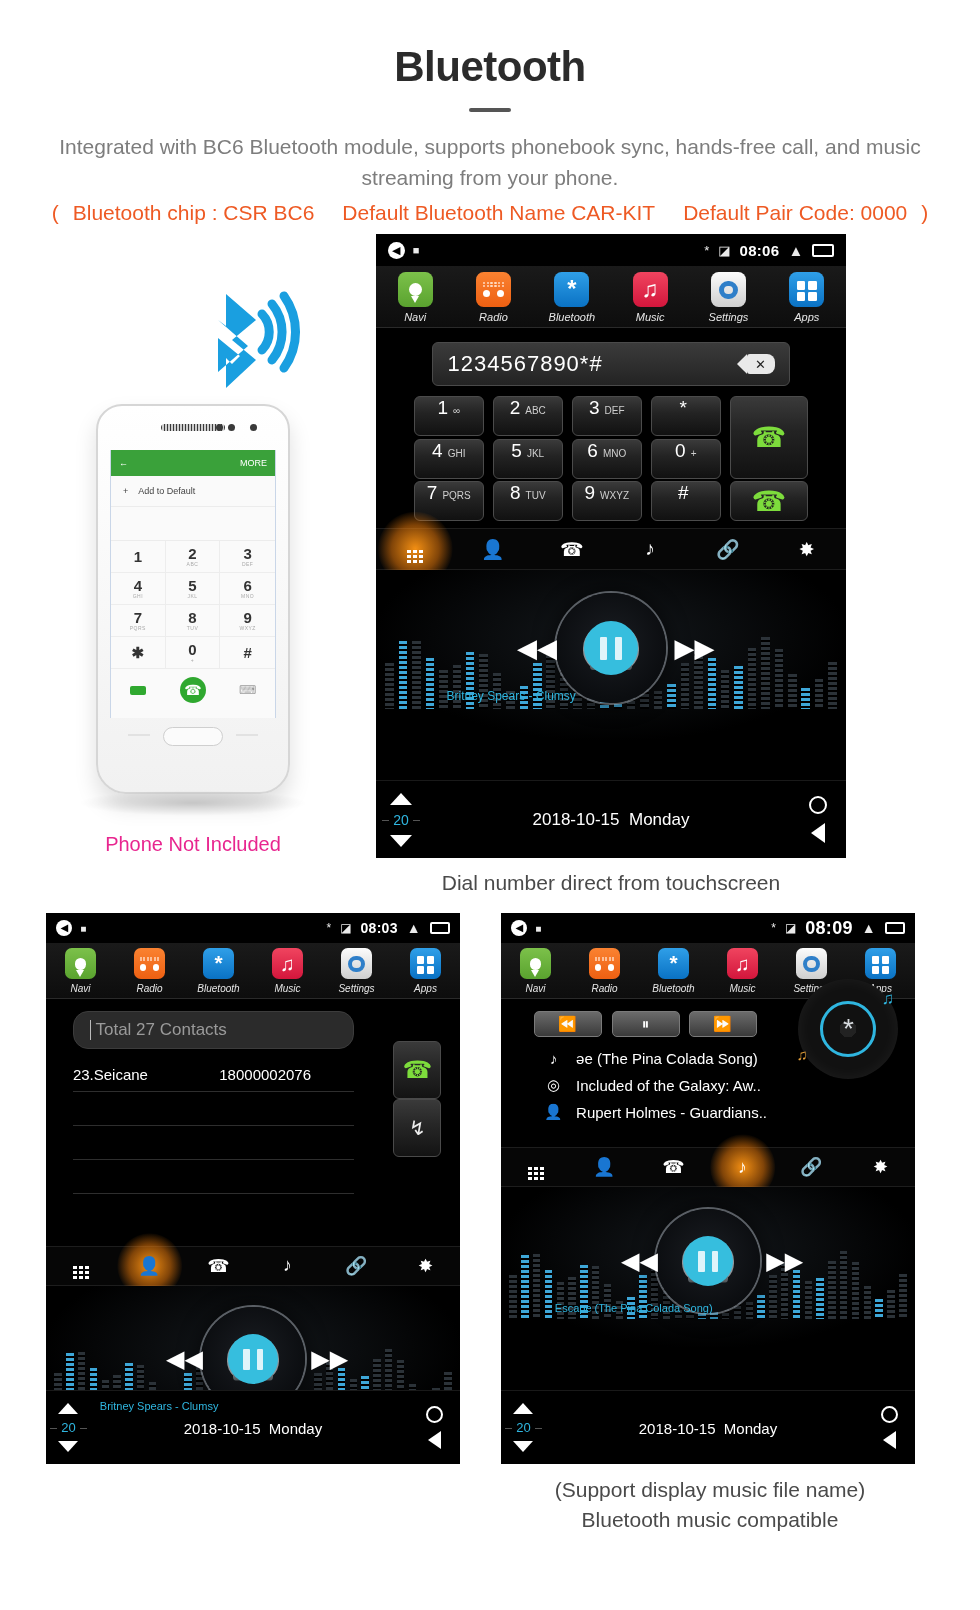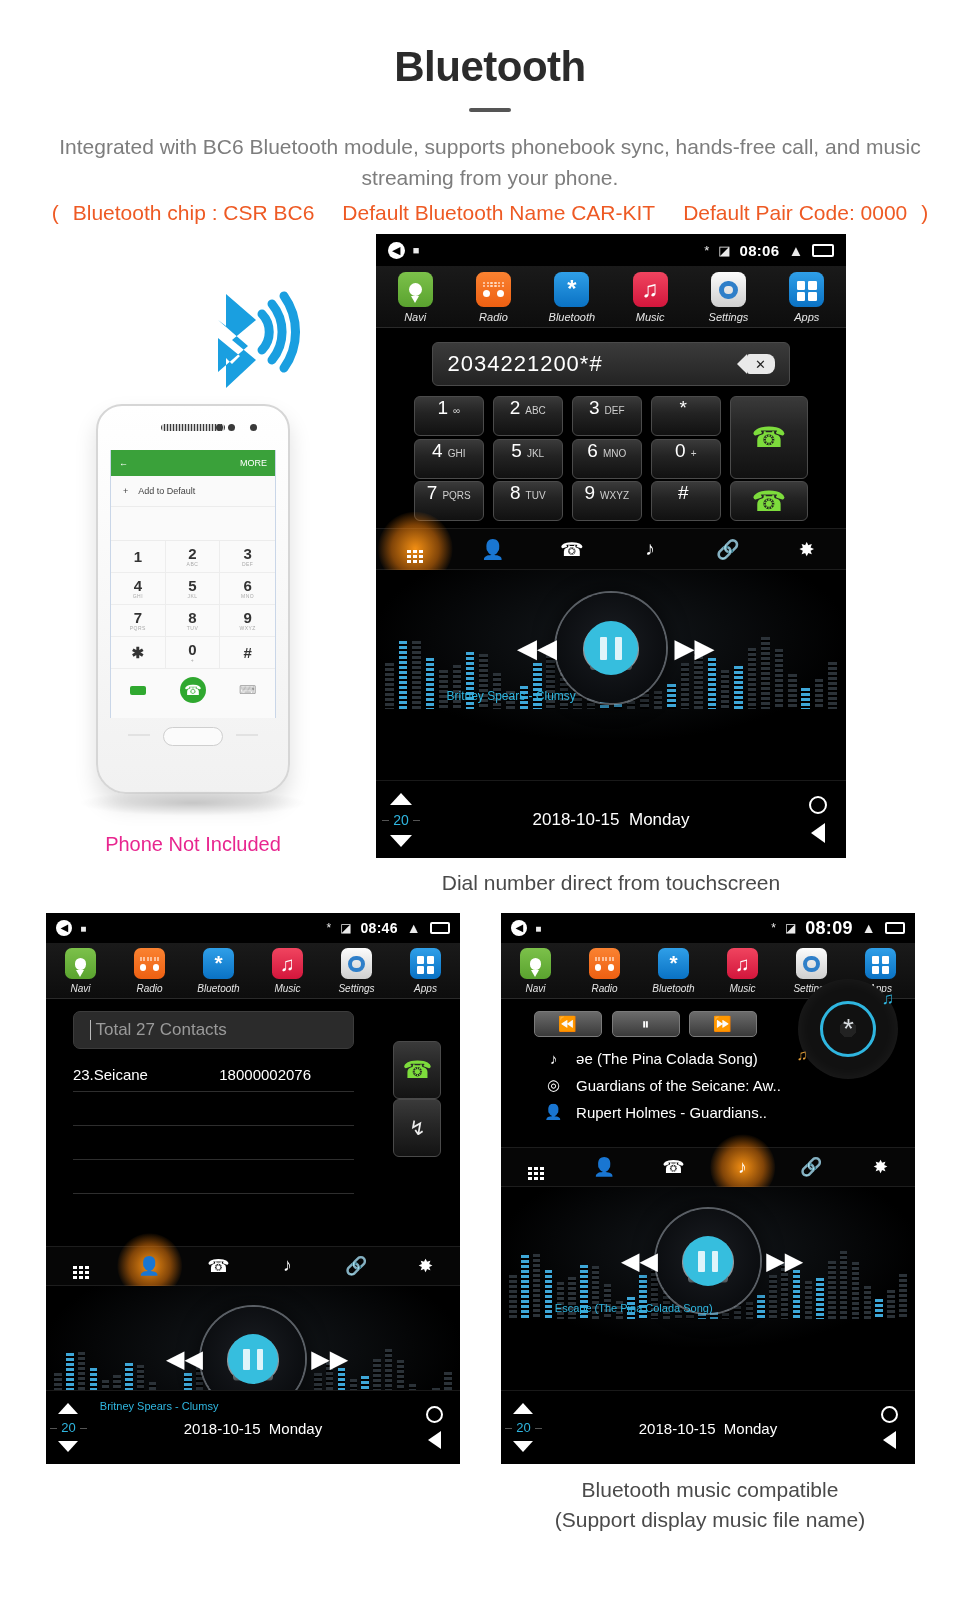--- a/index.html
+++ b/index.html
@@ -205,21 +205,21 @@
     grid-row: span 1;
     background: linear-gradient(180deg,#3a3a3a 0%,#232323 42%,#111 100%);
     border:1px solid #4b4b4b; border-radius:6px;
     display:flex; align-items:center; justify-content:center; color:#7ddc3c;
   }
   .callbtn { grid-row: 1 / span 2; grid-column: 5; }
   .hangbtn { grid-row: 3 / span 1; grid-column: 5; }
 
   
   .searchbar { margin: 3% 0 0 6.5%; width: 68%;
-    background:#2b2b2b; border:1px solid #3c3c3c; border-radius:7px;
+    background:#2b2b2b; border:1px solid #3c3c3c; border-radius:15px;
     display:flex; align-items:center; padding-left:4%; color:#9a9a9a; }
   .caret { width:1px; background:#bbb; display:inline-block; margin-right:4px; }
   .contactlist { margin: 2% 0 0 6.5%; width: 68%; }
   .crow { border-bottom:1px solid #2e2e2e; display:flex; align-items:center; }
   .cname { width: 52%; color:#fff; }
   .cnum { color:#fff; }
   .sidebtns { position:absolute; right:4.5%; display:flex; flex-direction:column; gap:7%; }
   .sbtn { background: linear-gradient(180deg,#3a3a3a 0%,#262626 45%,#131313 100%);
           border:1px solid #4a4a4a; border-radius:6px;
           display:flex; align-items:center; justify-content:center; }
@@ -459,21 +459,21 @@
             <i></i>
             <i></i>
             <i></i>
           </div>
         </div>
       <span class="app-lbl">Apps</span>
     </div>
     </div>
 
   <div class="dialfield" style="height:44px; margin-top:14px;">
-    <span style="font-size:22px;letter-spacing:1px;">2034221200*#</span>
+    <span style="font-size:22px;letter-spacing:1px;">1234567890*#</span>
     <span class="bkspace" style="width:28px;height:20px;font-size:13px;">✕</span>
   </div>
 
   <div class="keypad" id="dial-keypad" style="margin-top:10px;">
       <div class="key" style="height:40px">
       <span style="font-size:19px">1</span>
       <span class="sub" style="font-size:10px">∞</span>
       </div>
       <div class="key" style="height:40px">
       <span style="font-size:19px">2</span>
@@ -622,21 +622,21 @@
 
 <div class="screen" id="screen-contacts" style="left:46px; top:913px; width:414px; height:551px; font-size:12px;">
   <div class="statusbar" style="height:30px;">
     <div class="sb-left">
       <span class="spk" style="width:16px;height:16px;font-size:10px;">◀</span>
       <span class="sb-ico" style="font-size:10px;">■</span>
     </div>
     <div class="sb-right">
       <span class="sb-ico">*</span>
       <span class="sb-ico">◪</span>
-      <span class="sb-clock" style="font-size:14px;">08:46</span>
+      <span class="sb-clock" style="font-size:14px;">08:03</span>
       <span class="sb-ico" style="font-size:14px;">▲</span>
       <span class="recents" style="width:20px;height:12px;"></span>
     </div>
   </div>
   <div class="appbar app-strip" style="height:56px;font-size:10px;">
     <div class="app">
       <div class="app-ico ico-navi" style="width:31px;height:31px;font-size:15.5px;">
           <span class="pin" style="width:38%;height:38%"></span>
         </div>
       <span class="app-lbl">Navi</span>
@@ -906,21 +906,21 @@
       <span>⏩</span>
       </div>
     </div>
   <div class="meta" id="bt-meta">
     <div class="mrow" style="font-size:15px">
       <span class="mico">♪</span>
       <span>əe (The Pina Colada Song)</span>
       </div>
     <div class="mrow" style="font-size:15px">
       <span class="mico">◎</span>
-      <span>Guardians of the Seicane: Aw..</span>
+      <span>Included of the Galaxy: Aw..</span>
       </div>
     <div class="mrow" style="font-size:15px">
       <span class="mico">👤</span>
       <span>Rupert Holmes - Guardians..</span>
       </div>
     </div>
 
   <div class="vinyl" style="width:100px;height:100px;">
     <span class="ring" style="width:56px;height:56px;border-width:3px;font-size:28px;">*</span>
     <span class="note1" style="right:4px;top:10px;font-size:17px;">♫</span>
@@ -1014,15 +1014,15 @@
     <div class="datecenter" style="font-size:15px;">
       <span>2018-10-15</span>&nbsp;&nbsp;<span>Monday</span>
     </div>
     <div class="navright">
       <span class="circ" style="width:17px;height:17px;border-width:2px;"></span>
       <span class="tri" style="border-top:9px solid transparent;border-bottom:9px solid transparent;border-right:13px solid #fff;"></span>
     </div>
   </div>
 </div>
 <div class="caption" style="left:490px; top:1475px; width:440px;">
+  <div>(Support display music file name)</div>
   <div>Bluetooth music compatible</div>
-  <div>(Support display music file name)</div>
 </div>
 
 </body></html>

